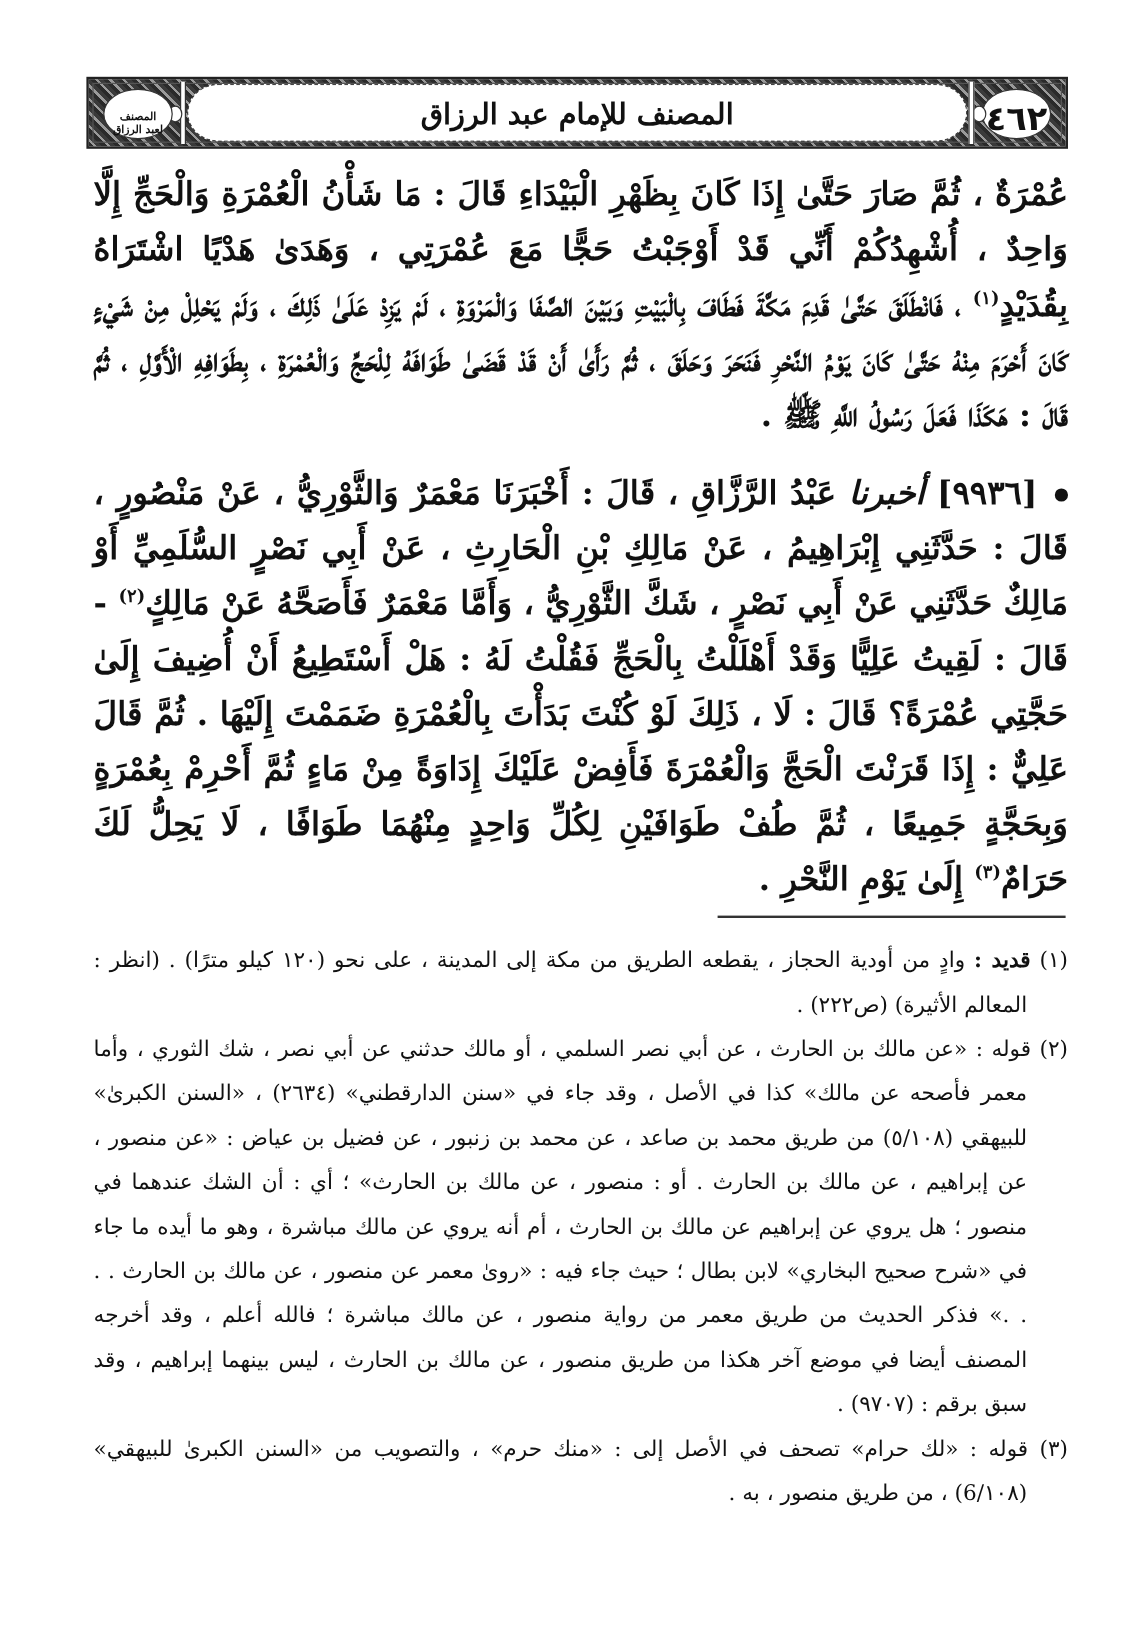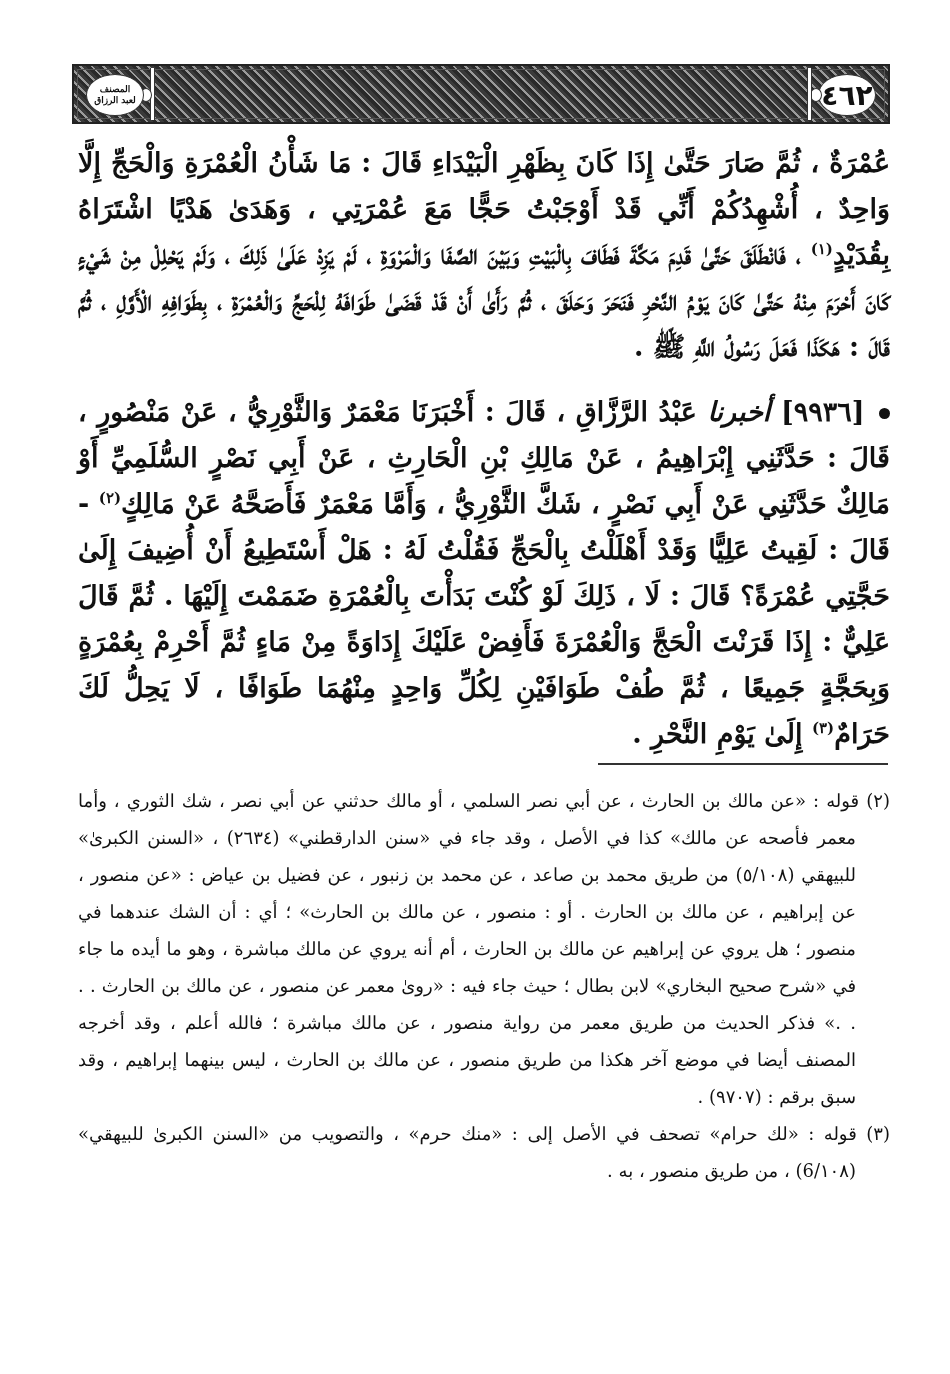--- a/index.html
+++ b/index.html
@@ -53,21 +53,21 @@
     }
     .medallion {
       position: absolute;
       top: 8px;
       width: 58px;
       height: 42px;
       background: #fff;
       border: 1.5px solid #333;
       border-radius: 50%;
       display: flex;
-      align-items: center;
+      align-items: flex-end;
       justify-content: center;
     }
     .medallion.page { right: 12px; }
     .medallion.seal { left: 12px; }
     .medallion .page-number {
       font-family: "DejaVu Sans", sans-serif;
       font-size: 28px;
       font-weight: bold;
     }
     .medallion .seal-text {
@@ -162,20 +162,23 @@
 
 <div class="header">
   <div class="inner"></div>
 
   <div class="medallion page">
     <span class="page-number">٤٦٢</span>
   </div>
   <div class="knob" style="right:66px;"></div>
   <div class="vbar" style="right:76px;"></div>
 
+  <div class="title-cartouche">
+    <span class="title">المصنف للإمام عبد الرزاق</span>
+  </div>
 
   <div class="vbar" style="left:76px;"></div>
   <div class="knob" style="left:66px;"></div>
   <div class="medallion seal">
     <div class="seal-text">
       <div>المصنف</div>
       <div>لعبد الرزاق</div>
     </div>
   </div>
 </div>
@@ -193,20 +196,25 @@
     <span>عَبْدُ الرَّزَّاقِ ، قَالَ : أَخْبَرَنَا مَعْمَرٌ وَالثَّوْرِيُّ ، عَنْ مَنْصُورٍ ، قَالَ : حَدَّثَنِي إِبْرَاهِيمُ ، عَنْ مَالِكِ بْنِ الْحَارِثِ ، عَنْ أَبِي نَصْرٍ السُّلَمِيِّ أَوْ مَالِكٌ حَدَّثَنِي عَنْ أَبِي نَصْرٍ ، شَكَّ الثَّوْرِيُّ ، وَأَمَّا مَعْمَرٌ فَأَصَحَّهُ عَنْ مَالِكٍ</span><sup class="fn">(٢)</sup>
     <span>- قَالَ : لَقِيتُ عَلِيًّا وَقَدْ أَهْلَلْتُ بِالْحَجِّ فَقُلْتُ لَهُ : هَلْ أَسْتَطِيعُ أَنْ أُضِيفَ إِلَىٰ حَجَّتِي عُمْرَةً؟ قَالَ : لَا ، ذَلِكَ لَوْ كُنْتَ بَدَأْتَ بِالْعُمْرَةِ ضَمَمْتَ إِلَيْهَا . ثُمَّ قَالَ عَلِيٌّ : إِذَا قَرَنْتَ الْحَجَّ وَالْعُمْرَةَ فَأَفِضْ عَلَيْكَ إِدَاوَةً مِنْ مَاءٍ ثُمَّ أَحْرِمْ بِعُمْرَةٍ وَبِحَجَّةٍ جَمِيعًا ، ثُمَّ طُفْ طَوَافَيْنِ لِكُلِّ وَاحِدٍ مِنْهُمَا طَوَافًا ، لَا يَحِلُّ لَكَ حَرَامٌ</span><sup class="fn">(٣)</sup>
     <span>إِلَىٰ يَوْمِ النَّحْرِ .</span>
   </p>
 </div>
 
 <div class="separator"></div>
 
 <div class="footnotes">
   <div class="footnote">
+    <span>(١)</span>
+    <span class="fn-key">قديد :</span>
+    <span>وادٍ من أودية الحجاز ، يقطعه الطريق من مكة إلى المدينة ، على نحو (١٢٠ كيلو مترًا) . (انظر : المعالم الأثيرة) (ص٢٢٢) .</span>
+  </div>
+  <div class="footnote">
     <span>(٢)</span>
     <span>قوله : «عن مالك بن الحارث ، عن أبي نصر السلمي ، أو مالك حدثني عن أبي نصر ، شك الثوري ، وأما معمر فأصحه عن مالك» كذا في الأصل ، وقد جاء في «سنن الدارقطني» (٢٦٣٤) ، «السنن الكبرىٰ» للبيهقي (٥/١٠٨) من طريق محمد بن صاعد ، عن محمد بن زنبور ، عن فضيل بن عياض : «عن منصور ، عن إبراهيم ، عن مالك بن الحارث . أو : منصور ، عن مالك بن الحارث» ؛ أي : أن الشك عندهما في منصور ؛ هل يروي عن إبراهيم عن مالك بن الحارث ، أم أنه يروي عن مالك مباشرة ، وهو ما أيده ما جاء في «شرح صحيح البخاري» لابن بطال ؛ حيث جاء فيه : «روىٰ معمر عن منصور ، عن مالك بن الحارث . . . .» فذكر الحديث من طريق معمر من رواية منصور ، عن مالك مباشرة ؛ فالله أعلم ، وقد أخرجه المصنف أيضا في موضع آخر هكذا من طريق منصور ، عن مالك بن الحارث ، ليس بينهما إبراهيم ، وقد سبق برقم : (٩٧٠٧) .</span>
   </div>
   <div class="footnote">
     <span>(٣)</span>
     <span>قوله : «لك حرام» تصحف في الأصل إلى : «منك حرم» ، والتصويب من «السنن الكبرىٰ للبيهقي» (6/١٠٨) ، من طريق منصور ، به .</span>
   </div>
 </div>
 
 </body></html>

